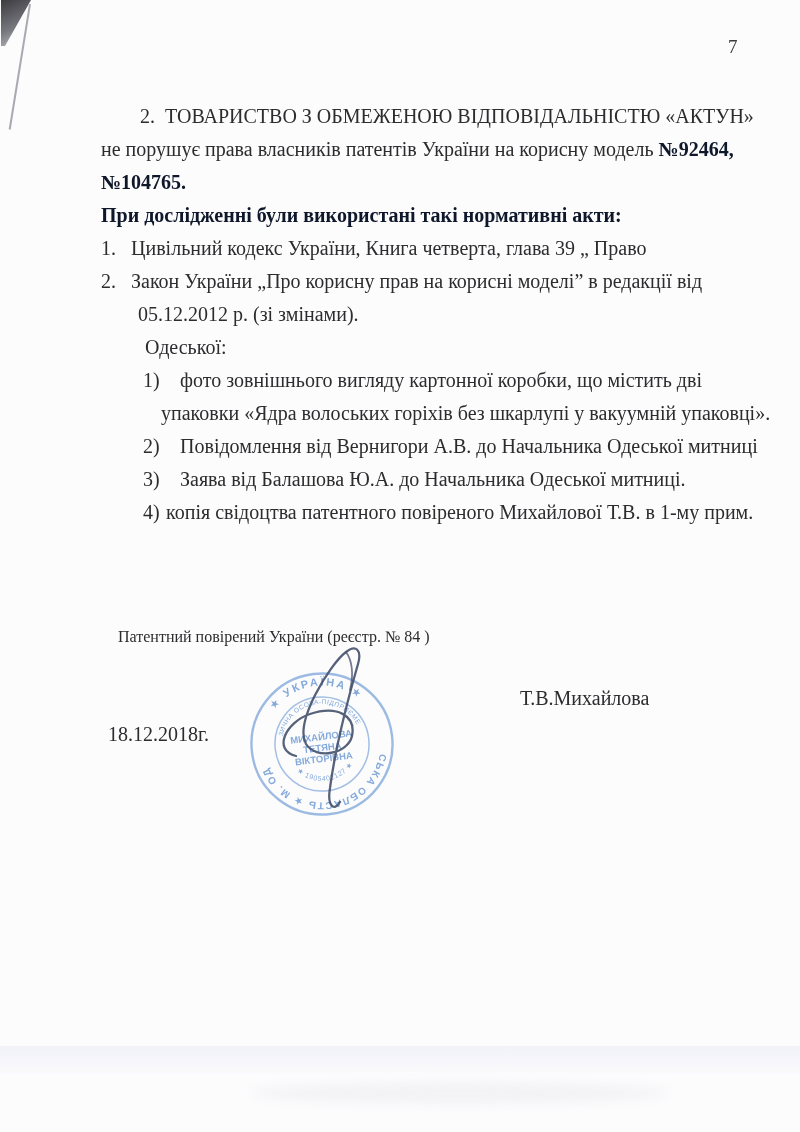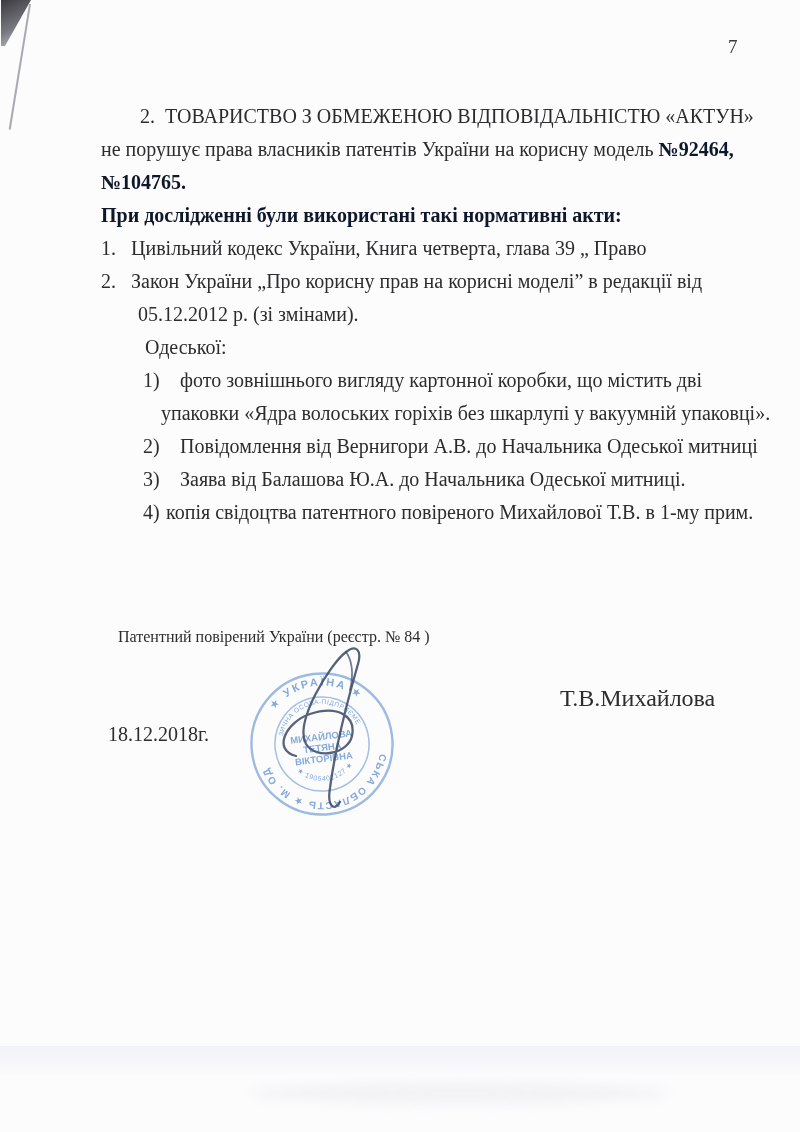--- a/index.html
+++ b/index.html
@@ -36,21 +36,21 @@
   .ind-title{padding-left:39px;}
   .ind-wrap{padding-left:37px;}
   .ind-att-head{padding-left:44px;}
   .ind-att{padding-left:42px;}
   .ind-att-wrap{padding-left:60px;}
   .num-gap-wide{display:inline-block;min-width:37px;}
   .num-gap-med{display:inline-block;min-width:30px;}
   .num-gap-title{display:inline-block;min-width:25px;}
   .num-gap-small{display:inline-block;min-width:23px;}
   .attorney-line{position:absolute;left:118px;top:620px;font-size:16px;line-height:33px;white-space:nowrap;text-align:right;}
-  .sig-name{position:absolute;left:520px;top:684px;font-size:24px;line-height:28px;margin-left:40px;}
+  .sig-name{position:absolute;left:520px;top:684px;font-size:20px;line-height:28px;}
   .sig-date{position:absolute;left:108px;top:720px;font-size:20px;line-height:28px;}
   .stamp-svg{position:absolute;left:247px;top:669px;}
   .signature-svg{position:absolute;left:240px;top:630px;}
   .stamp-text{font-family:"Liberation Sans","DejaVu Sans",sans-serif;}
 </style>
 </head>
 <body>
 
 <div class="page">
 

